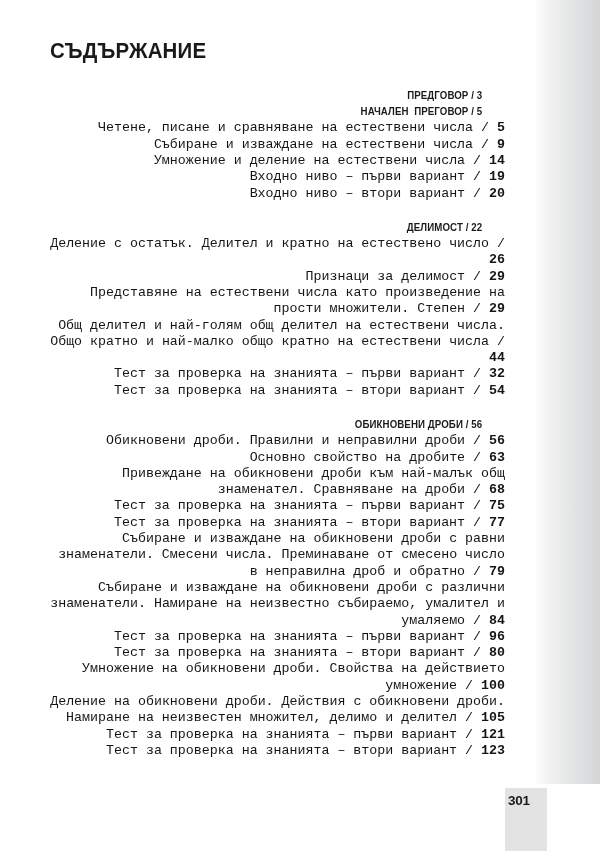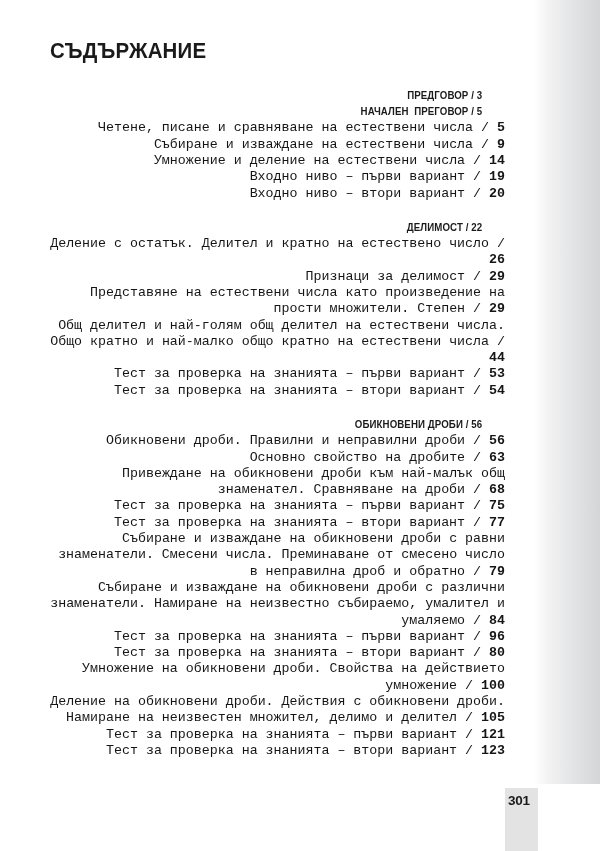--- a/index.html
+++ b/index.html
@@ -31,21 +31,21 @@
     height: 784px;
     background: linear-gradient(to right, #ffffff 0%, #f2f2f2 22%, #e2e3e4 62%, #d4d5d7 100%);
     pointer-events: none;
   }
 
   
   #page-number-box {
     position: absolute;
     left: 505px;
     top: 788px;
-    width: 33px;
+    width: 42px;
     height: 63px;
     background: #e3e3e3;
     box-sizing: border-box;
   }
   #page-number-box .page-number {
     display: block;
     font-family: "Liberation Sans", "DejaVu Sans", sans-serif;
     font-weight: bold;
     font-size: 13.5px;
     letter-spacing: -0.3px;
@@ -124,21 +124,21 @@
           <div class="entry">Умножение и деление на естествени числа / <span class="page">14</span></div>
           <div class="entry">Входно ниво – първи вариант / <span class="page">19</span></div>
           <div class="entry">Входно ниво – втори вариант / <span class="page">20</span></div>
         </div>
         <div class="section">
           <div class="section-heading">ДЕЛИМОСТ / 22</div>
           <div class="entry">Деление с остатък. Делител и кратно на естествено число / <span class="page">26</span></div>
           <div class="entry">Признаци за делимост / <span class="page">29</span></div>
           <div class="entry">Представяне на естествени числа като произведение на прости множители. Степен / <span class="page">29</span></div>
           <div class="entry">Общ делител и най-голям общ делител на естествени числа. Общо кратно и най-малко общо кратно на естествени числа / <span class="page">44</span></div>
-          <div class="entry">Тест за проверка на знанията – първи вариант / <span class="page">53</span></div>
+          <div class="entry">Тест за проверка на знанията – първи вариант / <span class="page">32</span></div>
           <div class="entry">Тест за проверка на знанията – втори вариант / <span class="page">54</span></div>
         </div>
         <div class="section">
           <div class="section-heading">ОБИКНОВЕНИ ДРОБИ / 56</div>
           <div class="entry">Обикновени дроби. Правилни и неправилни дроби / <span class="page">56</span></div>
           <div class="entry">Основно свойство на дробите / <span class="page">63</span></div>
           <div class="entry">Привеждане на обикновени дроби към най-малък общ знаменател. Сравняване на дроби / <span class="page">68</span></div>
           <div class="entry">Тест за проверка на знанията – първи вариант / <span class="page">75</span></div>
           <div class="entry">Тест за проверка на знанията – втори вариант / <span class="page">77</span></div>
           <div class="entry">Събиране и изваждане на обикновени дроби с равни знаменатели. Смесени числа. Преминаване от смесено число в неправилна дроб и обратно / <span class="page">79</span></div>

